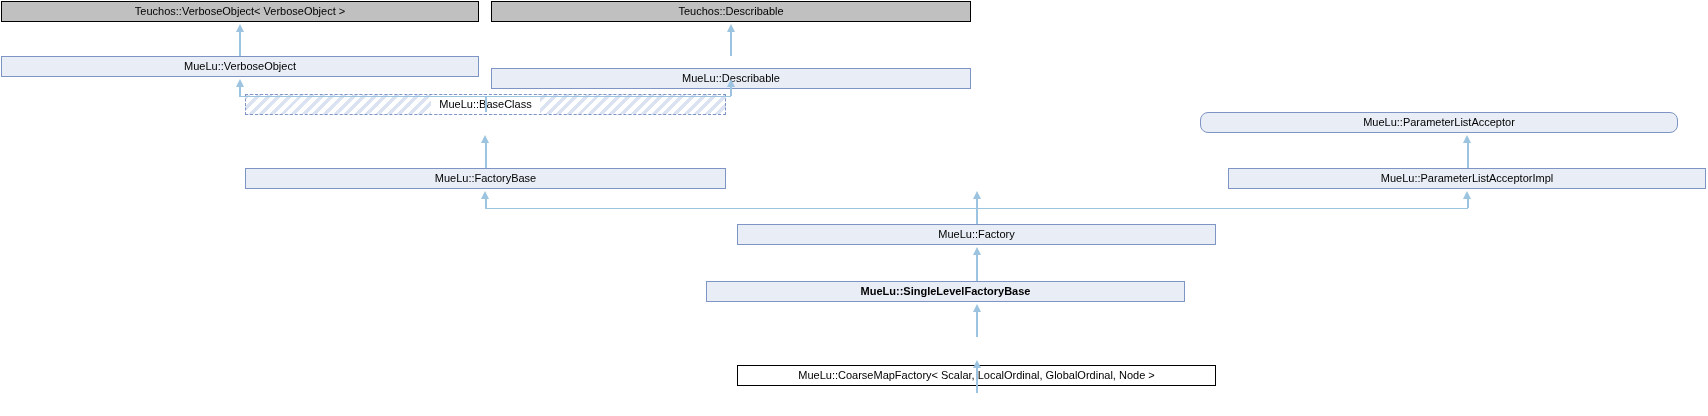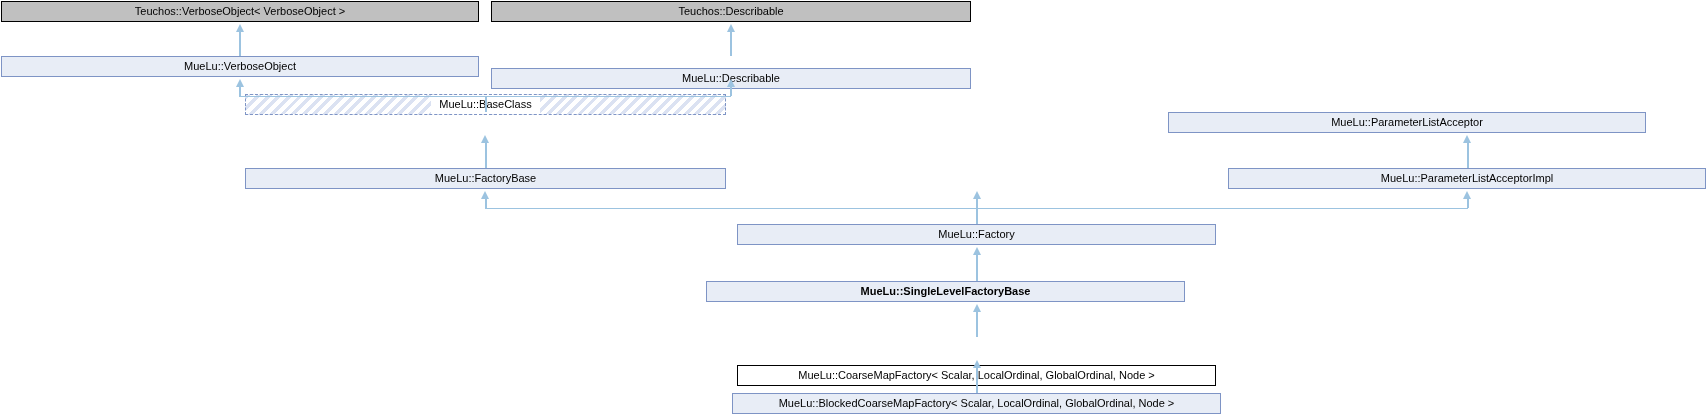--- a/index.html
+++ b/index.html
@@ -19,21 +19,21 @@
     background:repeating-linear-gradient(135deg,#dbe2f2 0,#dbe2f2 3.5px,#ffffff 3.5px,#ffffff 7.5px);
     border:1.5px dashed #7e94c5;
   }
   .node.hatched .lbl{background:#ffffff;padding:0 8px;display:inline-block;height:19px;}
   
   #n0{left:1px;   top:1px;   width:476px;}
   #n1{left:491px; top:1px;   width:478px;}
   #n2{left:1px;   top:56px;  width:476px;}
   #n3{left:491px; top:68px;  width:478px;}
   #n4{left:245px; top:94px; width:479px;}
-  #n5{left:1168px;top:112px; width:476px;}
+  #n5{left:1200px;top:112px; width:476px;border-radius:8px;}
   #n6{left:245px; top:168px; width:479px;text-align:center;}
   #n7{left:737px; top:168px; width:477px;}
   #n8{left:1228px;top:168px; width:476px;}
   #n9{left:737px; top:224px; width:477px;}
   #n10{left:706px;top:281px; width:477px;font-weight:bold;}
   #n11{left:737px;top:337px; width:477px;}
   #n12{left:732px;top:393px; width:487px;}
   
   .vl{position:absolute;width:1.5px;background:#9cc3e0;}
   .hl{position:absolute;height:1.5px;background:#9cc3e0;}
@@ -74,21 +74,20 @@
   <div class="node ext" id="n1">Teuchos::Describable</div>
   <div class="node cls" id="n2">MueLu::VerboseObject</div>
   <div class="node cls" id="n3">MueLu::Describable</div>
   <div class="node hatched" id="n4"><span class="lbl">MueLu::BaseClass</span></div>
   <div class="node cls" id="n5">MueLu::ParameterListAcceptor</div>
   <div class="node cls" id="n6">MueLu::FactoryBase</div>
   <div class="node cls" id="n8">MueLu::ParameterListAcceptorImpl</div>
   <div class="node cls" id="n9">MueLu::Factory</div>
   <div class="node cls" id="n10">MueLu::SingleLevelFactoryBase</div>
   <div class="node subject" id="n11">MueLu::CoarseMapFactory&lt; Scalar, LocalOrdinal, GlobalOrdinal, Node &gt;</div>
-  <div class="node cls" id="n12">MueLu::BlockedCoarseMapFactory&lt; Scalar, LocalOrdinal, GlobalOrdinal, Node &gt;</div>
 
   <div class="ah" id="eA-h"></div>
   <div class="vl" id="eA-v"></div>
 
   <div class="ah" id="eB-h"></div>
   <div class="vl" id="eB-v"></div>
 
   <div class="vl" id="eC-v0"></div>
   <div class="hl" id="eC-r"></div>
   <div class="vl" id="eC-v1"></div>

